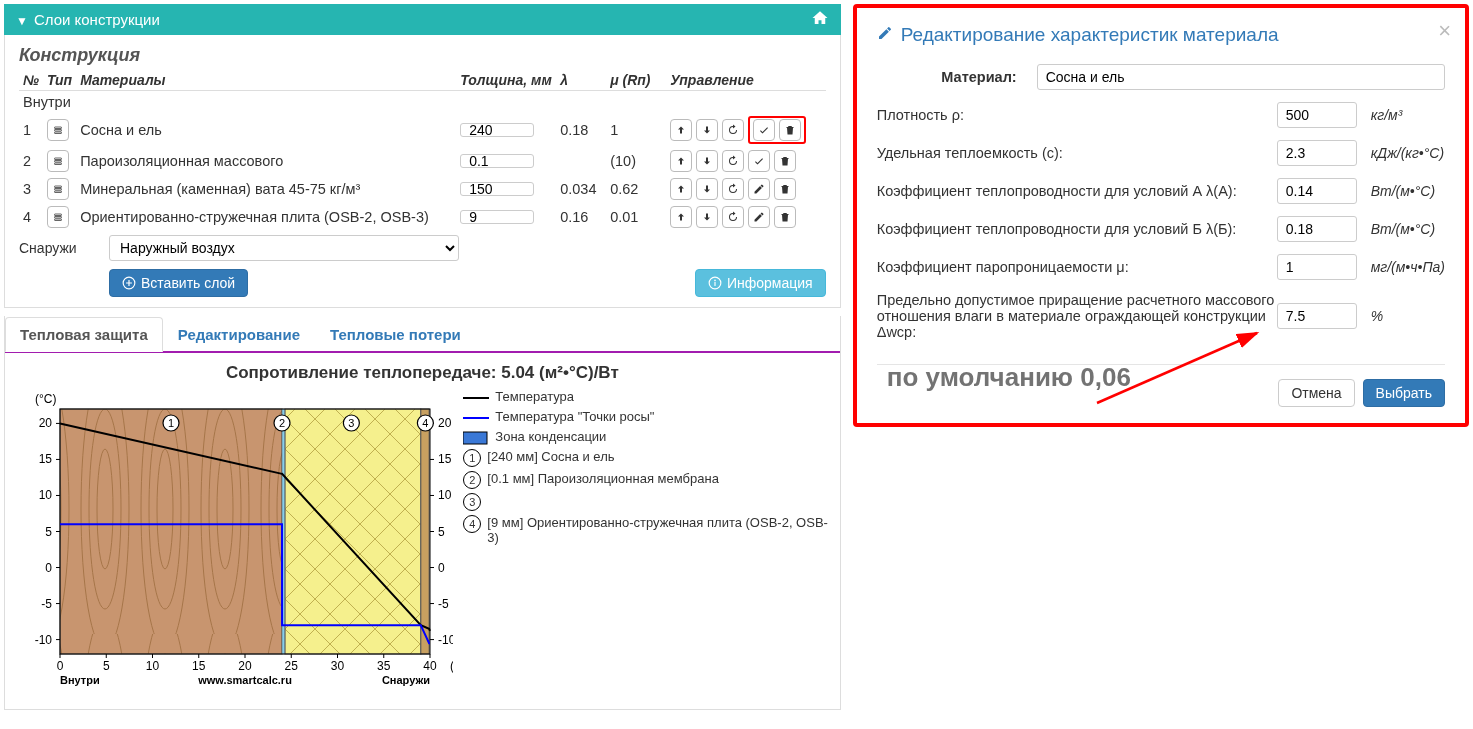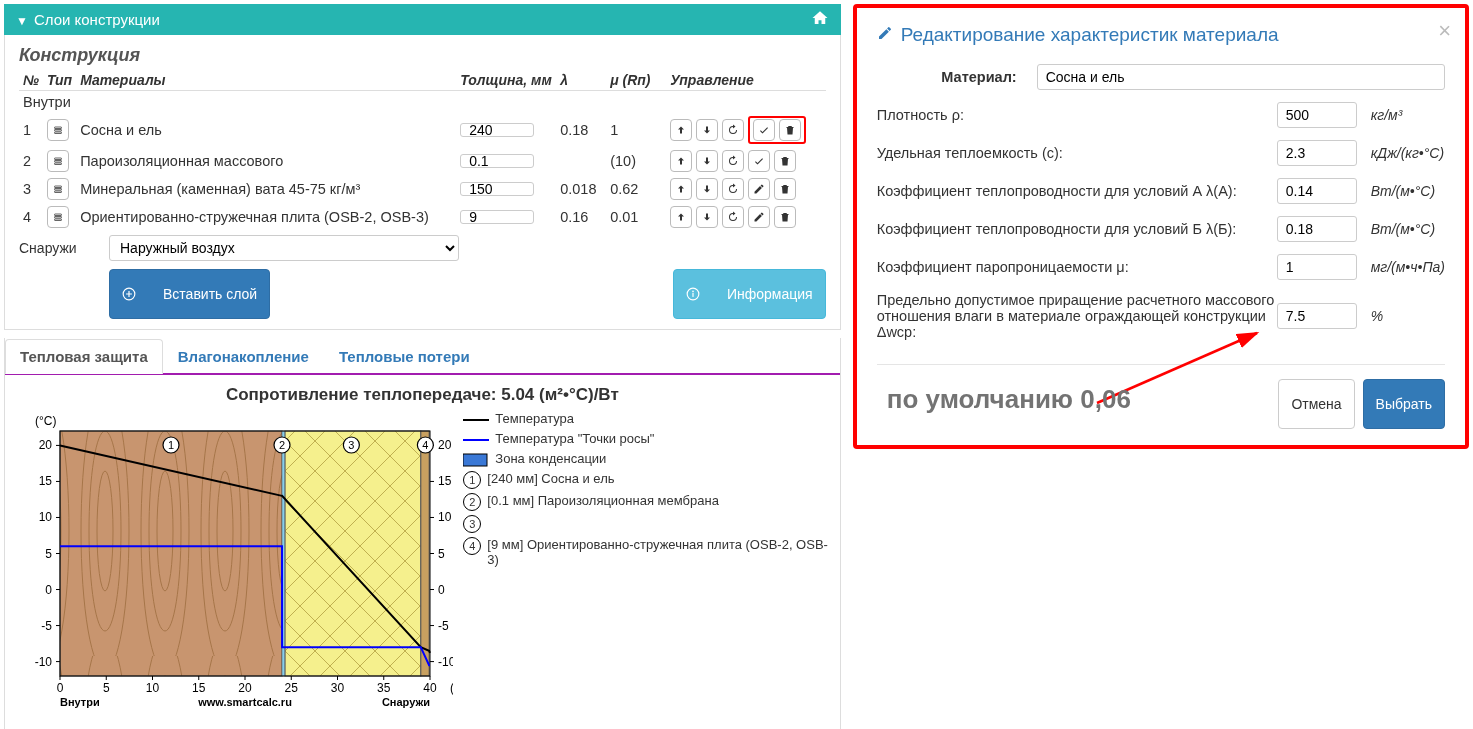--- a/index.html
+++ b/index.html
@@ -18,21 +18,21 @@
 .layers-table td { padding: 3px 4px; vertical-align: middle; font-size: 14.5px; }
 .layers-table .num { width: 24px; }
 .layers-table .type { width: 30px; }
 
 .sq-btn { display: inline-flex; width: 22px; height: 22px; border: 1px solid #bbb; border-radius: 4px; background: #fff; align-items: center; justify-content: center; cursor: pointer; padding: 0; }
 .sq-btn svg { width: 12px; height: 12px; }
 
 .txtin { width: 74px; height: 14px; border: 1px solid #ccc; border-radius: 3px; padding: 1px 8px; font-size: 14px; }
 .selin { width: 350px; height: 26px; border: 1px solid #ccc; border-radius: 3px; padding: 2px 6px; font-size: 14px; background: #fff; }
 
-.btn { display: inline-flex; align-items: center; padding: 16px 12px; border-radius: 4px; border: 1px solid transparent; font-size: 14px; cursor: pointer; gap: 22px; }
+.btn { display: inline-flex; align-items: center; padding: 5px 12px; border-radius: 4px; border: 1px solid transparent; font-size: 14px; cursor: pointer; }
 .btn-primary { background: #337ab7; color: #fff; border-color: #2e6da4; }
 .btn-info { background: #5bc0de; color: #fff; border-color: #46b8da; }
 .btn-default { background: #fff; color: #333; border: 1px solid #ccc; }
 .btn .ico { margin-right: 5px; display: inline-flex; }
 
 .actions-row { margin-top: 8px; display: flex; align-items: center; }
 .actions-row .spacer { flex: 1; }
 
 .tabs { margin-top: 0; border: 1px solid #ddd; border-top: 0; }
 .tab-nav { display: flex; border-bottom: 2px solid #a21caf; }
@@ -175,21 +175,21 @@
               <td>3</td>
               <td><button class="sq-btn">
                   <svg viewBox="0 0 24 24">
                     <rect x="5" y="6" width="14" height="3" fill="none" stroke="#333" stroke-width="1.5" rx="1"></rect>
                     <rect x="5" y="11" width="14" height="3" fill="none" stroke="#333" stroke-width="1.5" rx="1"></rect>
                     <rect x="5" y="16" width="14" height="3" fill="none" stroke="#333" stroke-width="1.5" rx="1"></rect>
                   </svg>
                 </button></td>
               <td>Минеральная (каменная) вата 45-75 кг/м³</td>
               <td><input class="txtin" value="150" style=""></td>
-              <td>0.018</td>
+              <td>0.034</td>
               <td>0.62</td>
               <td style="white-space:nowrap"><button class="sq-btn">
                   <svg viewBox="0 0 24 24">
                     <path d="M12 5l-6 6h4v8h4v-8h4z" fill="#333"></path>
                   </svg>
                 </button> <button class="sq-btn">
                   <svg viewBox="0 0 24 24">
                     <path d="M12 19l6-6h-4V5h-4v8H6z" fill="#333"></path>
                   </svg>
                 </button> <button class="sq-btn">
@@ -273,21 +273,21 @@
         <span>Информация</span>
       </button>
     </div>
   </div>
 
   <div style="height:8px"></div>
 
   <div class="tabs">
     <div class="tab-nav">
       <div class="tab active">Тепловая защита</div>
-      <div class="tab">Влагонакопление</div>
+      <div class="tab">Редактирование</div>
       <div class="tab">Тепловые потери</div>
     </div>
     <div class="chart-wrap">
       <div class="chart-title">Сопротивление теплопередаче: 5.04 (м²•°С)/Вт</div>
       <div class="chart-body">
 
         <svg id="chart-svg" width="450" height="310">
 
           <g id="plot">
 

